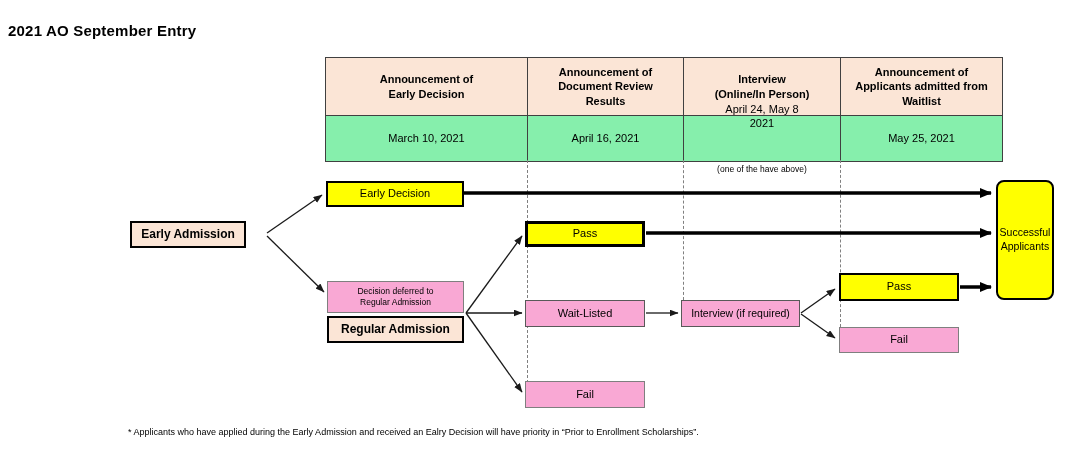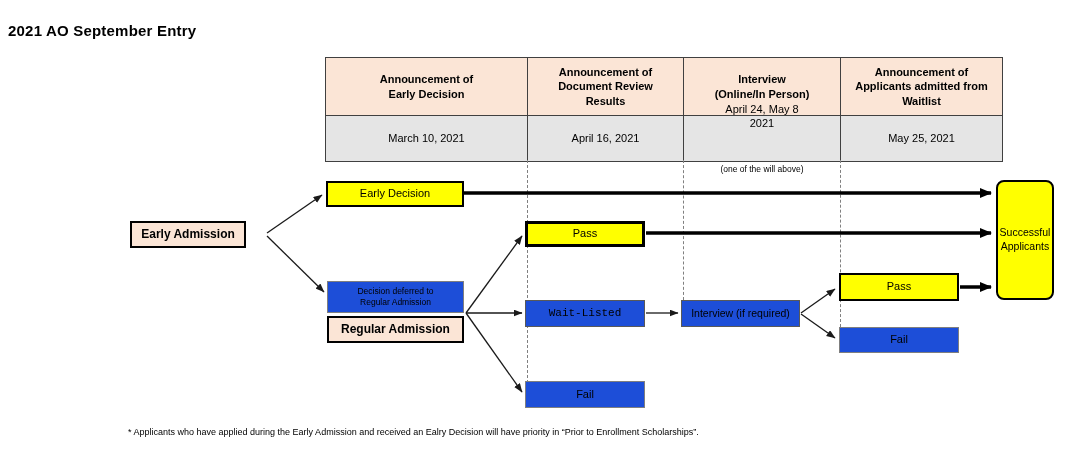--- a/index.html
+++ b/index.html
@@ -17,29 +17,29 @@
     display:grid; grid-template-columns:202px 156px 157px 161px; grid-template-rows:58px 45px;
     border:1px solid #404040; box-sizing:border-box;
   }
   .cell{
     display:flex; flex-direction:column; align-items:center; justify-content:center;
     text-align:center; white-space:pre-line; box-sizing:border-box; line-height:1.3;
   }
   .cell + .cell{border-left:0;}
   .cell:not(.c4){border-right:1px solid #404040;}
   .th{background:var(--peach,#fbe5d6); font-weight:bold; font-size:11px; border-bottom:1px solid #404040;}
-  .td{background:#e5e5e5; font-size:11px;gap:32px;}
+  .td{background:#86efac; font-size:11px;gap:32px;}
   .td .note{font-size:8.5px; white-space:nowrap; margin-top:1px;}
   
   .vdash{position:absolute; width:0; border-left:1px dashed #808080;}
   
   .bx{
     position:absolute; display:flex; align-items:center; justify-content:center;
     text-align:center; box-sizing:border-box; white-space:pre-line; line-height:1.25;
-    background:#1d4ed8;
+    background:#f9a8d4;
   }
   .peach{background:var(--peach,#fbe5d6); border:2px solid #000; font-weight:bold; font-size:12px;}
   .yellow{background:var(--yellow,#ffff00); border:2px solid #000; font-size:11px;}
   .yellow.thick{border-width:3px;}
   .white{border:1px solid #7f7f7f; font-size:11px;}
   .white.mid{border:1.5px solid #595959;}
   .tiny{font-size:8.5px;}
   .sa{font-size:10.5px; line-height:1.3;}
   .iv{font-size:10.5px;}
   .arrows{position:absolute; left:0; top:0; pointer-events:none;}
@@ -63,41 +63,41 @@
     <div class="cell th c3">Interview
 (Online/In Person)</div>
     <div class="cell th c4">Announcement of
 Applicants admitted from
 Waitlist</div>
     <div class="cell td c1">March 10, 2021</div>
     <div class="cell td c2">April 16, 2021</div>
     <div class="cell td c3">
       <span>April 24, May 8
 2021</span>
-      <span class="note">(one of the will above)</span>
+      <span class="note">(one of the have above)</span>
     </div>
     <div class="cell td c4">May 25, 2021</div>
   </div>
 
   <div class="vdash" style="left:527px; top:160px; height:248px;"></div>
   <div class="vdash" style="left:683px; top:160px; height:140px;"></div>
   <div class="vdash" style="left:840px; top:160px; height:167px;"></div>
 
   <div class="bx peach" style="left:130px; top:221px; width:116px; height:27px;">Early Admission</div>
 
   <div class="bx yellow" style="left:326px; top:181px; width:138px; height:26px;">Early Decision</div>
 
   <div class="bx white tiny" style="left:327px; top:281px; width:137px; height:32px;">Decision deferred to
 Regular Admission</div>
 
   <div class="bx peach" style="left:327px; top:316px; width:137px; height:27px;">Regular Admission</div>
 
   <div class="bx yellow thick" style="left:525px; top:221px; width:120px; height:26px;">Pass</div>
 
-  <div class="bx white mid" style="left:525px; top:300px; width:120px; height:27px;font-family:Liberation Mono, monospace;">Wait-Listed</div>
+  <div class="bx white mid" style="left:525px; top:300px; width:120px; height:27px;">Wait-Listed</div>
 
   <div class="bx white" style="left:525px; top:381px; width:120px; height:27px;">Fail</div>
 
   <div class="bx white mid iv" style="left:681px; top:300px; width:119px; height:27px;">Interview (if required)</div>
 
   <div class="bx yellow" style="left:839px; top:273px; width:120px; height:28px;">Pass</div>
 
   <div class="bx white" style="left:839px; top:327px; width:120px; height:26px;">Fail</div>
 
   <div class="bx yellow sa" style="left:996px; top:180px; width:58px; height:120px;border-radius:8px;">Successful

